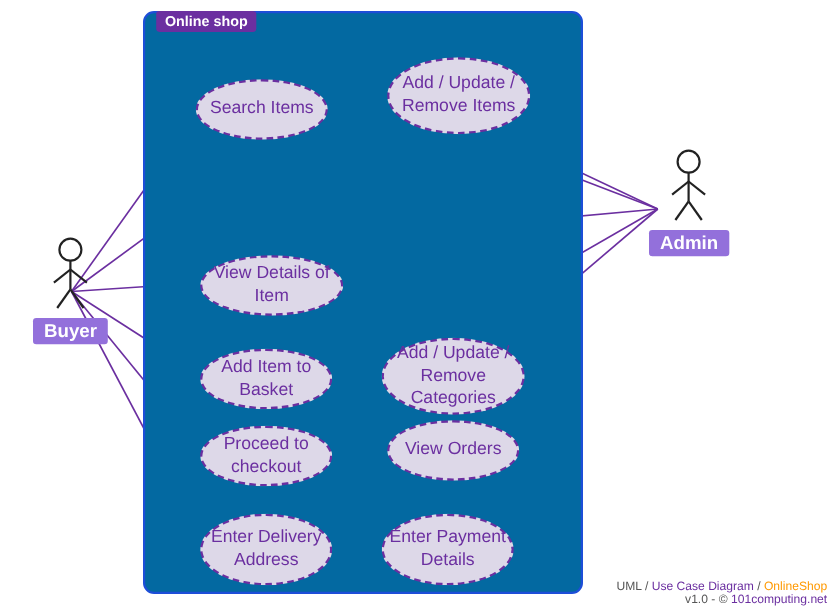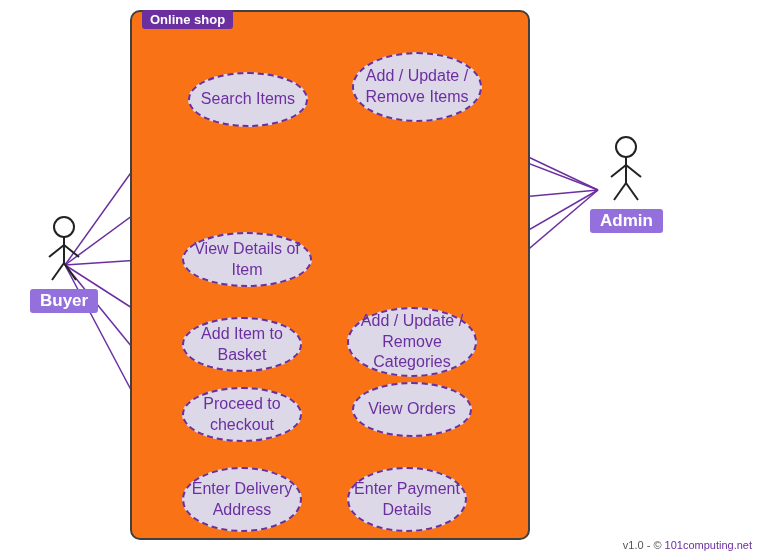--- a/index.html
+++ b/index.html
@@ -12,22 +12,22 @@
       overflow: hidden;
       position: relative;
     }
 
     #diagram-container {
       position: absolute;
       top: 10px;
       left: 130px;
       width: 400px;
       height: 530px;
-      background: #f97316;
-      border: 2px solid #404040;
+      background: #0369a1;
+      border: 2px solid #1d4ed8;
       border-radius: 10px;
     }
 
     .system-label {
       position: absolute;
       top: -2px;
       left: 10px;
       background: #6b2fa0;
       color: #fff;
       padding: 2px 8px;
@@ -92,21 +92,21 @@
     .watermark .uml { color: #555; }
     .watermark .usecase { color: #6b2fa0; }
     .watermark .onlineshop { color: #f90; }
     .watermark .version { color: #555; }
     .watermark .site { color: #6b2fa0; }
 
     
     
 
     
-    #uc-search { width: 120px; height: 55px; top: 60px; left: 56px; }
+    #uc-search { width: 120px; height: 55px; top: 60px; left: 46px; }
     
     #uc-add-items { width: 130px; height: 70px; top: 40px; left: 220px; }
     
     #uc-select-cat { width: 120px; height: 55px; top: 140px; left: 50px; }
     
     #uc-stock { width: 130px; height: 55px; top: 185px; left: 215px; }
     
     #uc-view-details { width: 130px; height: 55px; top: 220px; left: 50px; }
     
     #uc-add-cats { width: 130px; height: 70px; top: 295px; left: 215px; }
@@ -208,15 +208,18 @@
     <line x1="20" y1="30" x2="35" y2="42" stroke="#222" stroke-width="2"></line>
 
     <line x1="20" y1="48" x2="8" y2="65" stroke="#222" stroke-width="2"></line>
     <line x1="20" y1="48" x2="32" y2="65" stroke="#222" stroke-width="2"></line>
   </svg>
   <div class="actor-label-box">Admin</div>
 </div>
 
 <div class="watermark">
   <div>
+    <span class="uml">UML / </span><span class="usecase">Use Case Diagram</span><span class="uml"> / </span><span class="onlineshop">OnlineShop</span>
+  </div>
+  <div>
     <span class="version">v1.0 - © </span><span class="site">101computing.net</span>
   </div>
 </div>
 
 </body></html>

